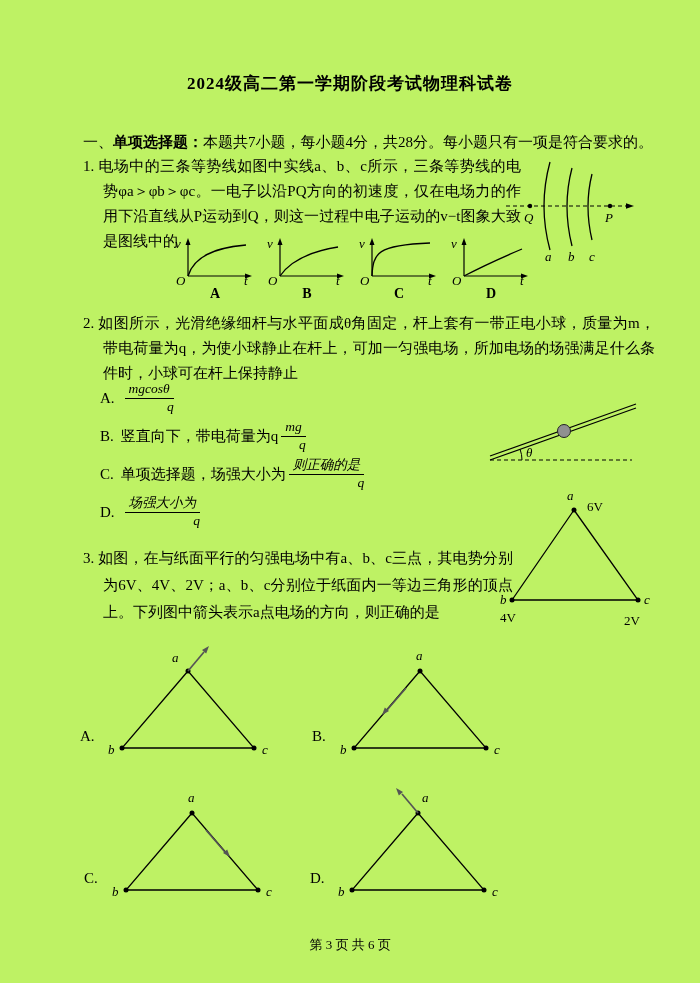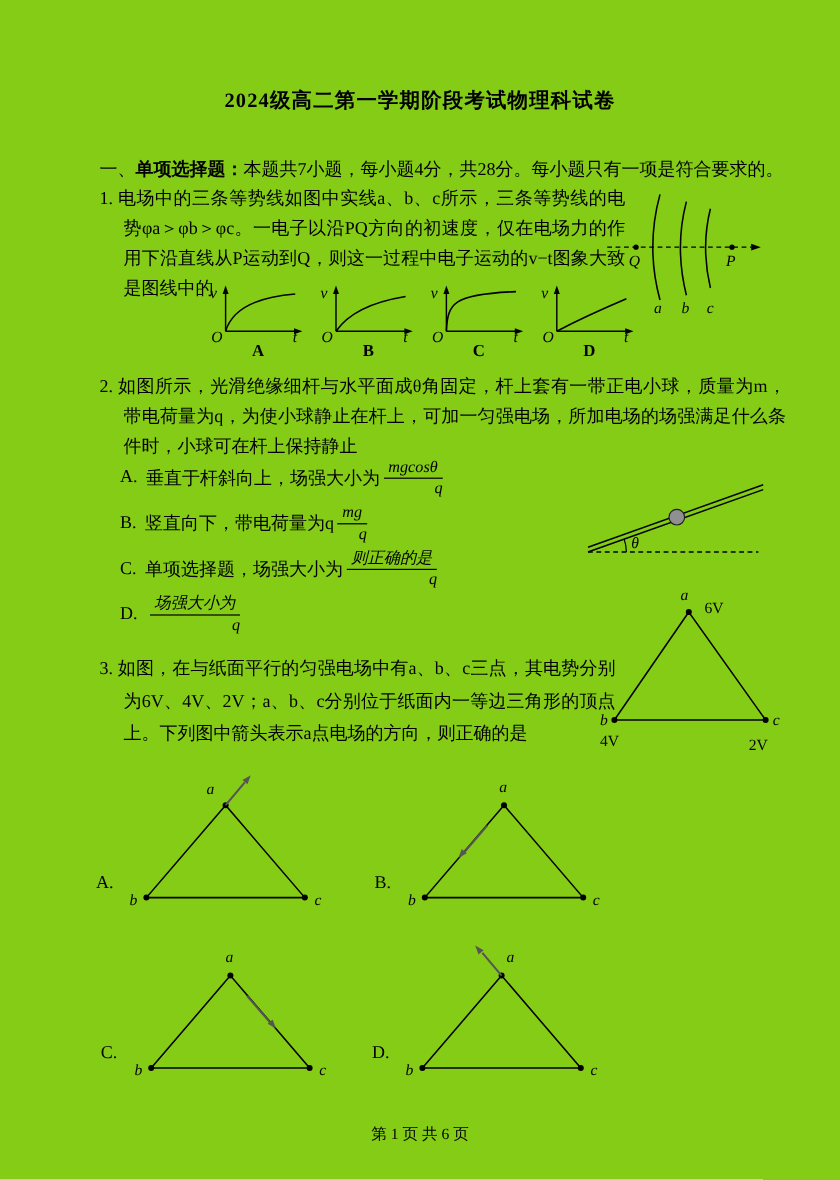--- a/index.html
+++ b/index.html
@@ -1,17 +1,17 @@
 <!DOCTYPE html>
 <html><head>
 <meta charset="utf-8">
 <style>
   html,body{margin:0;padding:0;background:#e8e8e8;}
   .page{
-    position:relative;width:700px;height:983px;margin:0 auto;background:#84cc16;
+    position:relative;width:700px;height:983px;margin:0 auto;background:#bef264;
     font-family:"Liberation Serif","DejaVu Serif",serif;color:#000;overflow:hidden;
   }
   .title{position:absolute;top:72px;left:0;width:100%;text-align:center;
     font-size:17px;font-weight:bold;letter-spacing:1px;}
   .section-line{position:absolute;top:130px;left:83px;width:570px;font-size:15px;line-height:24px;}
   .bold{font-weight:bold;}
   .q-para{position:absolute;font-size:15px;line-height:25px;text-align:justify;
     padding-left:20px;text-indent:-20px;}
   #q1-text{top:154px;left:83px;width:418px;}
   #q2-text{top:311px;left:83px;width:552px;}
@@ -129,21 +129,20 @@
       </svg>
       <div class="graph-letter">D</div>
     </div>
   </div>
 
   <div class="q-para" id="q2-text">2. 如图所示，光滑绝缘细杆与水平面成θ角固定，杆上套有一带正电小球，质量为m，带电荷量为q，为使小球静止在杆上，可加一匀强电场，所加电场的场强满足什么条件时，小球可在杆上保持静止</div>
 
   <div class="options">
     <div class="opt-row">
       <span class="opt-label">A.</span>
-      <span>垂直于杆斜向上，场强大小为</span>
       <span class="frac">
           <span class="num">mgcosθ</span>
           <span class="den">q</span>
         </span>
     </div>
     <div class="opt-row">
       <span class="opt-label">B.</span>
       <span>竖直向下，带电荷量为q</span>
       <span class="frac">
           <span class="num">mg</span>
@@ -248,15 +247,15 @@
       <circle class="dot" cx="22" cy="112" r="2.5"></circle>
       <circle class="dot" cx="154" cy="112" r="2.5"></circle>
       <line class="arrow-line" x1="88" y1="35" x2="72" y2="16"></line>
       <polygon class="arrow-head" points="66,10 73,13.9 68.8,17.5"></polygon>
       <text class="it" x="92" y="24">a</text>
       <text class="it" x="8" y="118">b</text>
       <text class="it" x="162" y="118">c</text>
     </svg>
   </div>
 
-  <div class="footer">第 1 页 共 6 页</div>
+  <div class="footer">第 3 页 共 6 页</div>
 
 </div>
 
 </body></html>

